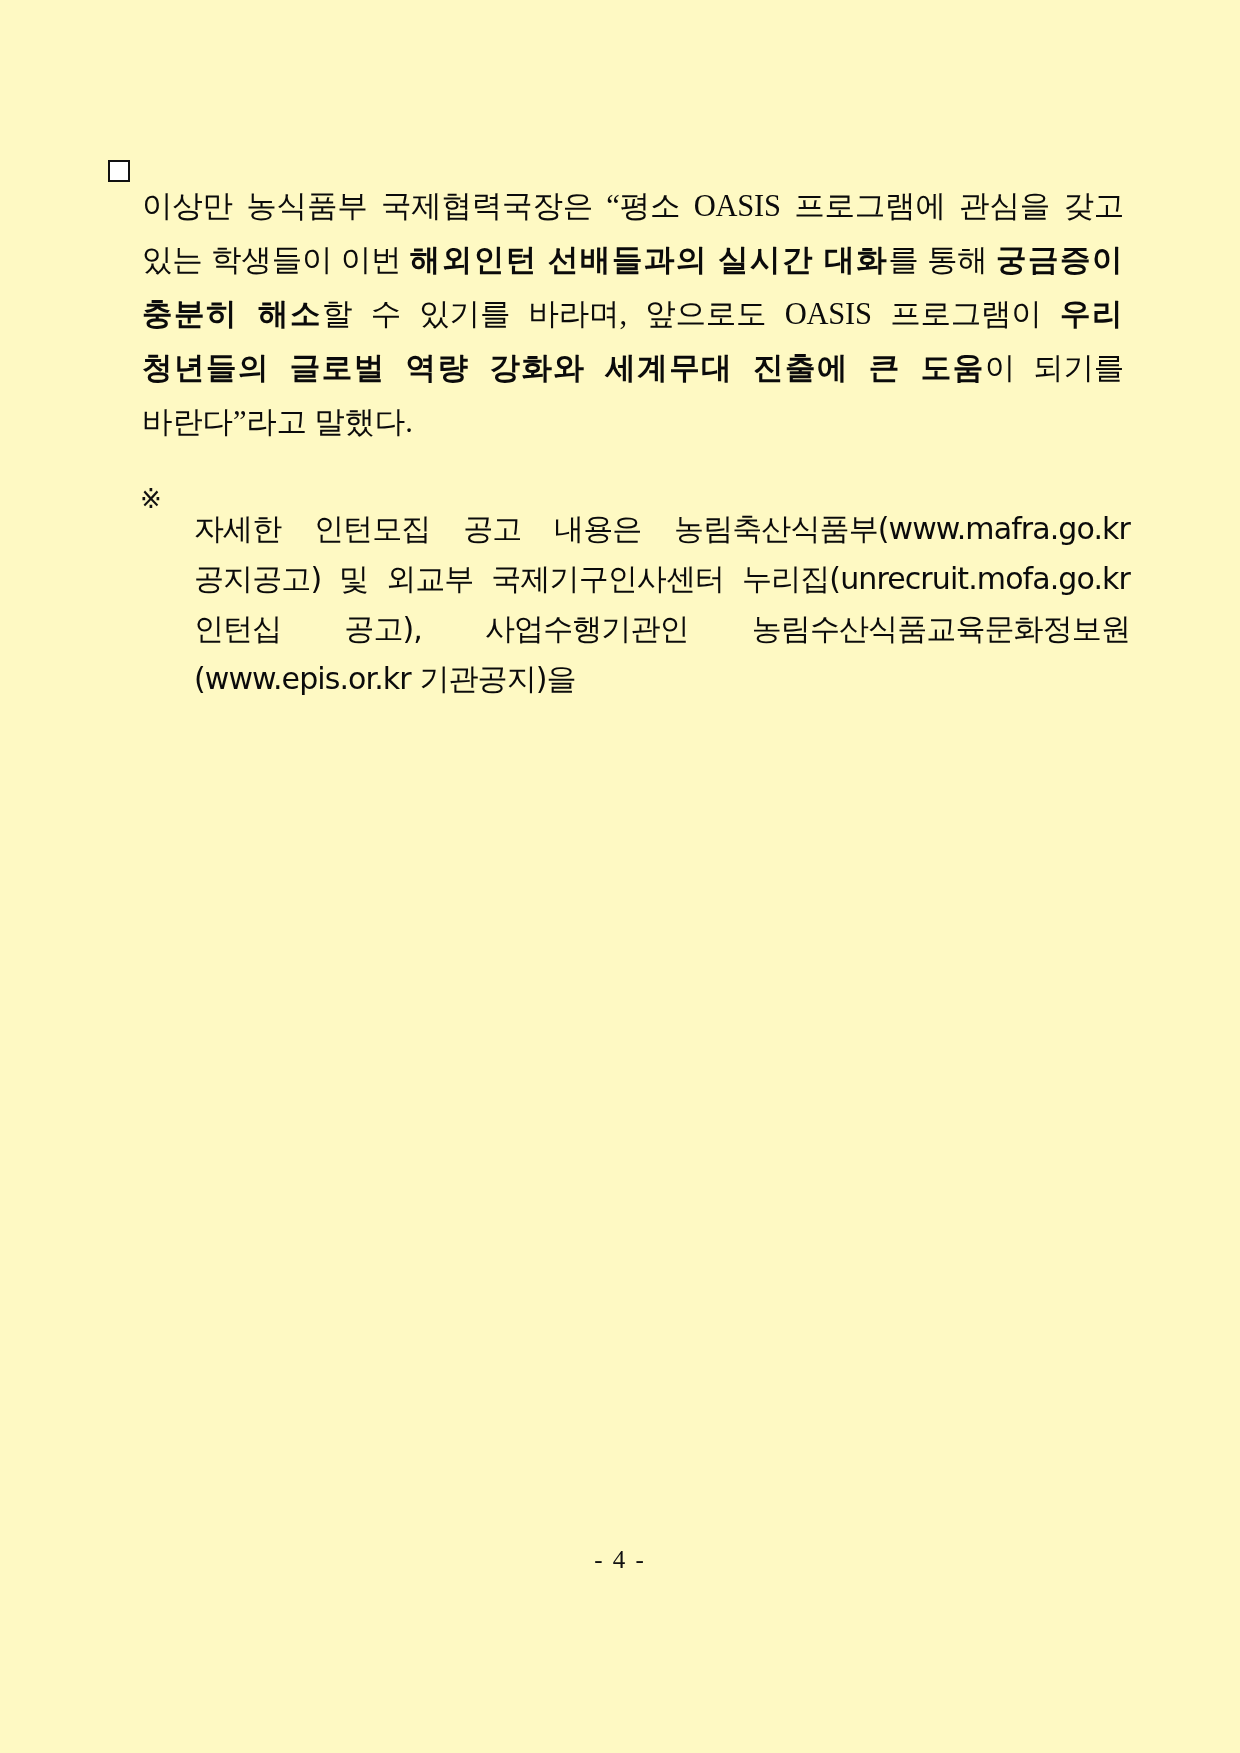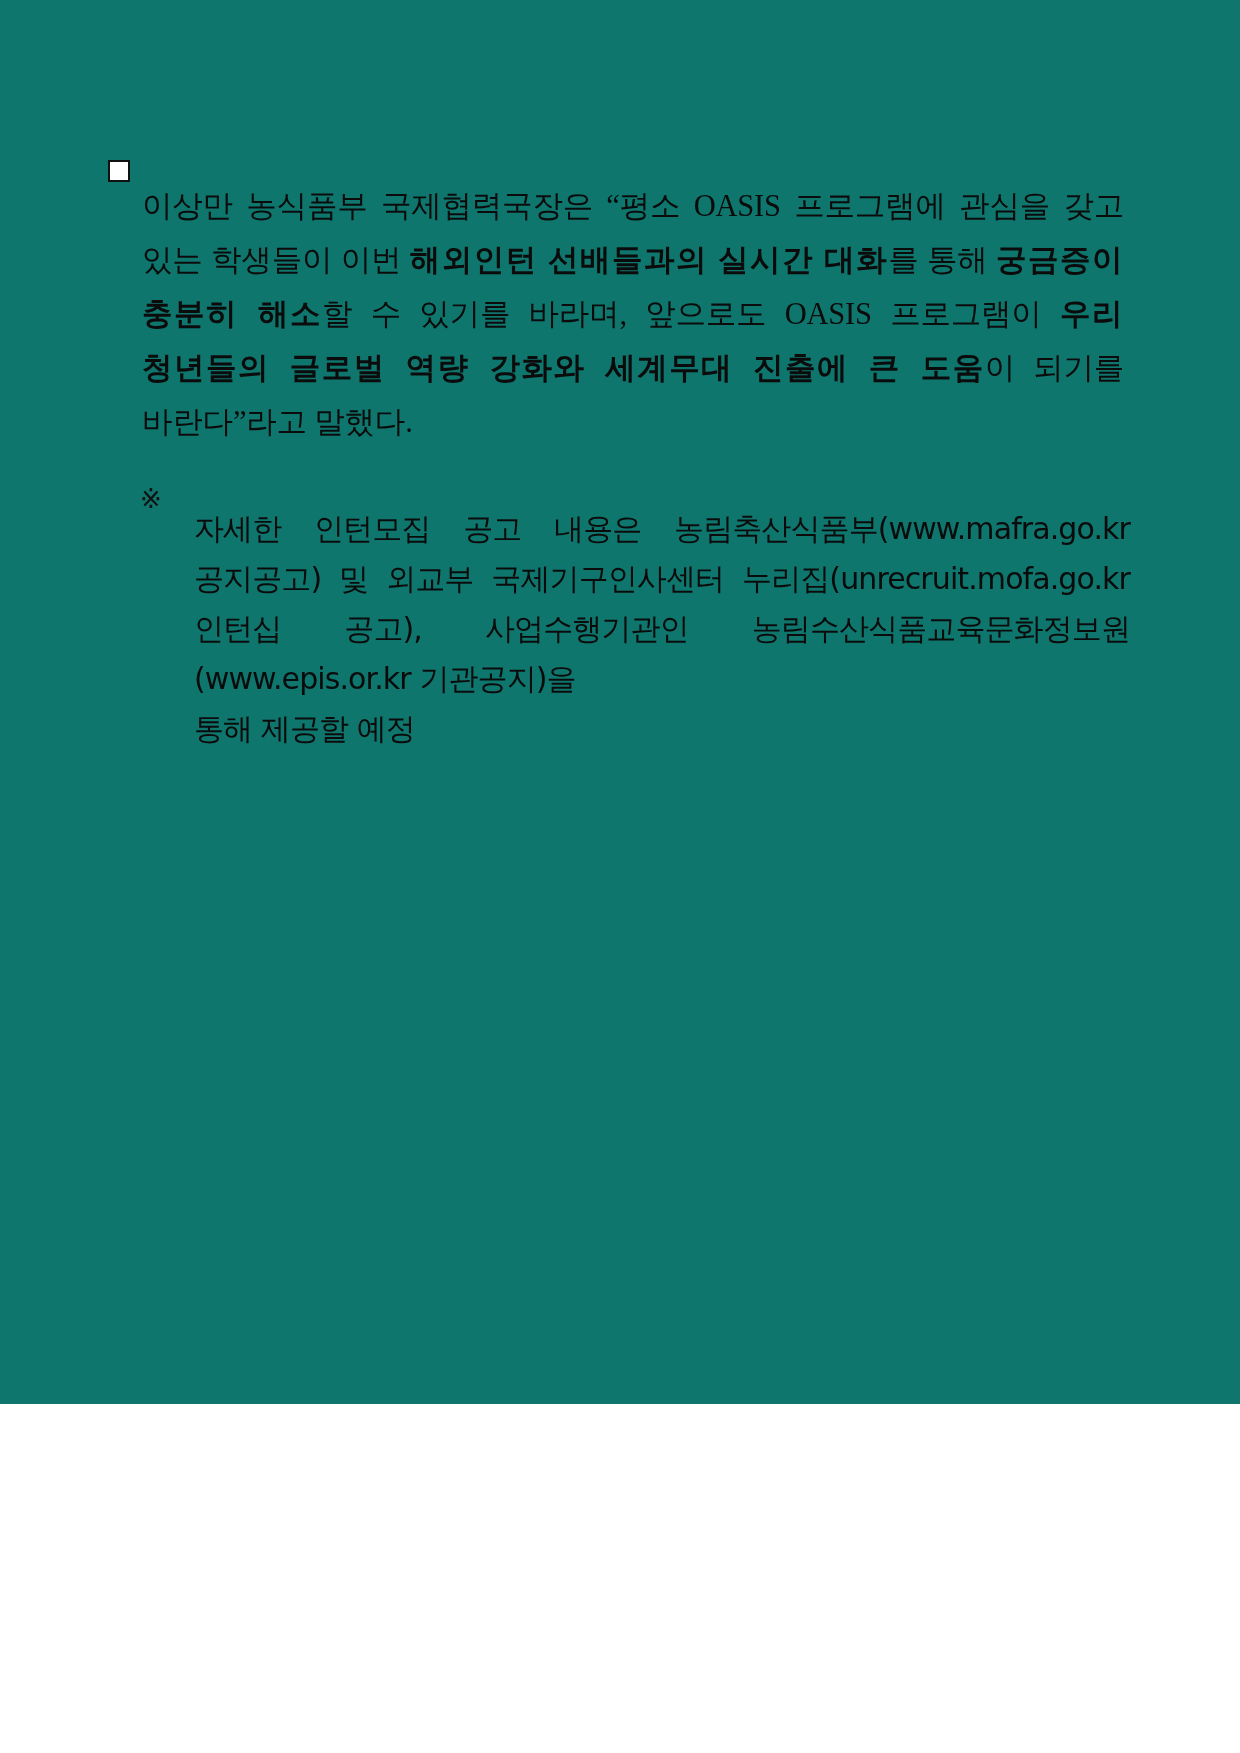--- a/index.html
+++ b/index.html
@@ -3,23 +3,23 @@
 <meta charset="utf-8">
 <style>
   html, body {
     margin: 0;
     padding: 0;
     background: #ffffff;
   }
   .page {
     position: relative;
     width: 1240px;
-    height: 1404px;
+    height: 1753px;
     margin: 0 auto;
-    background: #0f766e;
+    background: #fef9c3;
     box-sizing: border-box;
     font-family: "Liberation Serif", serif;
     color: #0b0b0b;
     overflow: hidden;
   }
 
   
   .quote-block {
     position: absolute;
     left: 108px;
@@ -111,18 +111,18 @@
 
   <div class="quote-block">
     <div class="bullet-row">
       <span class="bullet-icon"></span>
       <p class="quote-text"><span>이상만 농식품부 국제협력국장은 “평소 OASIS 프로그램에 관심을 갖고 있는 학생들이 이번 </span><span class="b wide">해외인턴 선배들과의 실시간 대화</span><span>를 통해 </span><span class="b wide">궁금증이 충분히 해소</span><span>할 수 있기를 바라며, 앞으로도 OASIS 프로그램이 </span><span class="b wide">우리 청년들의 글로벌 역량 강화와 세계무대 진출에 큰 도움</span><span>이 되기를 바란다”라고 말했다.</span></p>
     </div>
   </div>
 
   <div class="note-block">
     <span class="note-mark">※</span>
-    <p class="note-text"><span>자세한 인턴모집 공고 내용은 농림축산식품부(www.mafra.go.kr 공지공고) 및 외교부 국제기구인사센터 누리집(unrecruit.mofa.go.kr 인턴십 공고), 사업수행기관인 농림수산식품교육문화정보원(www.epis.or.kr 기관공지)을</span><span class="last-line">통해 제공할 예정</span></p>
+    <p class="note-text"><span>자세한 인턴모집 공고 내용은 농림축산식품부(www.mafra.go.kr 공지공고) 및 외교부 국제기구인사센터 누리집(unrecruit.mofa.go.kr 인턴십 공고), 사업수행기관인 농림수산식품교육문화정보원(www.epis.or.kr 기관공지)을</span></p>
   </div>
 
   <div class="page-number">- 4 -</div>
 
 </div>
 
 </body></html>

